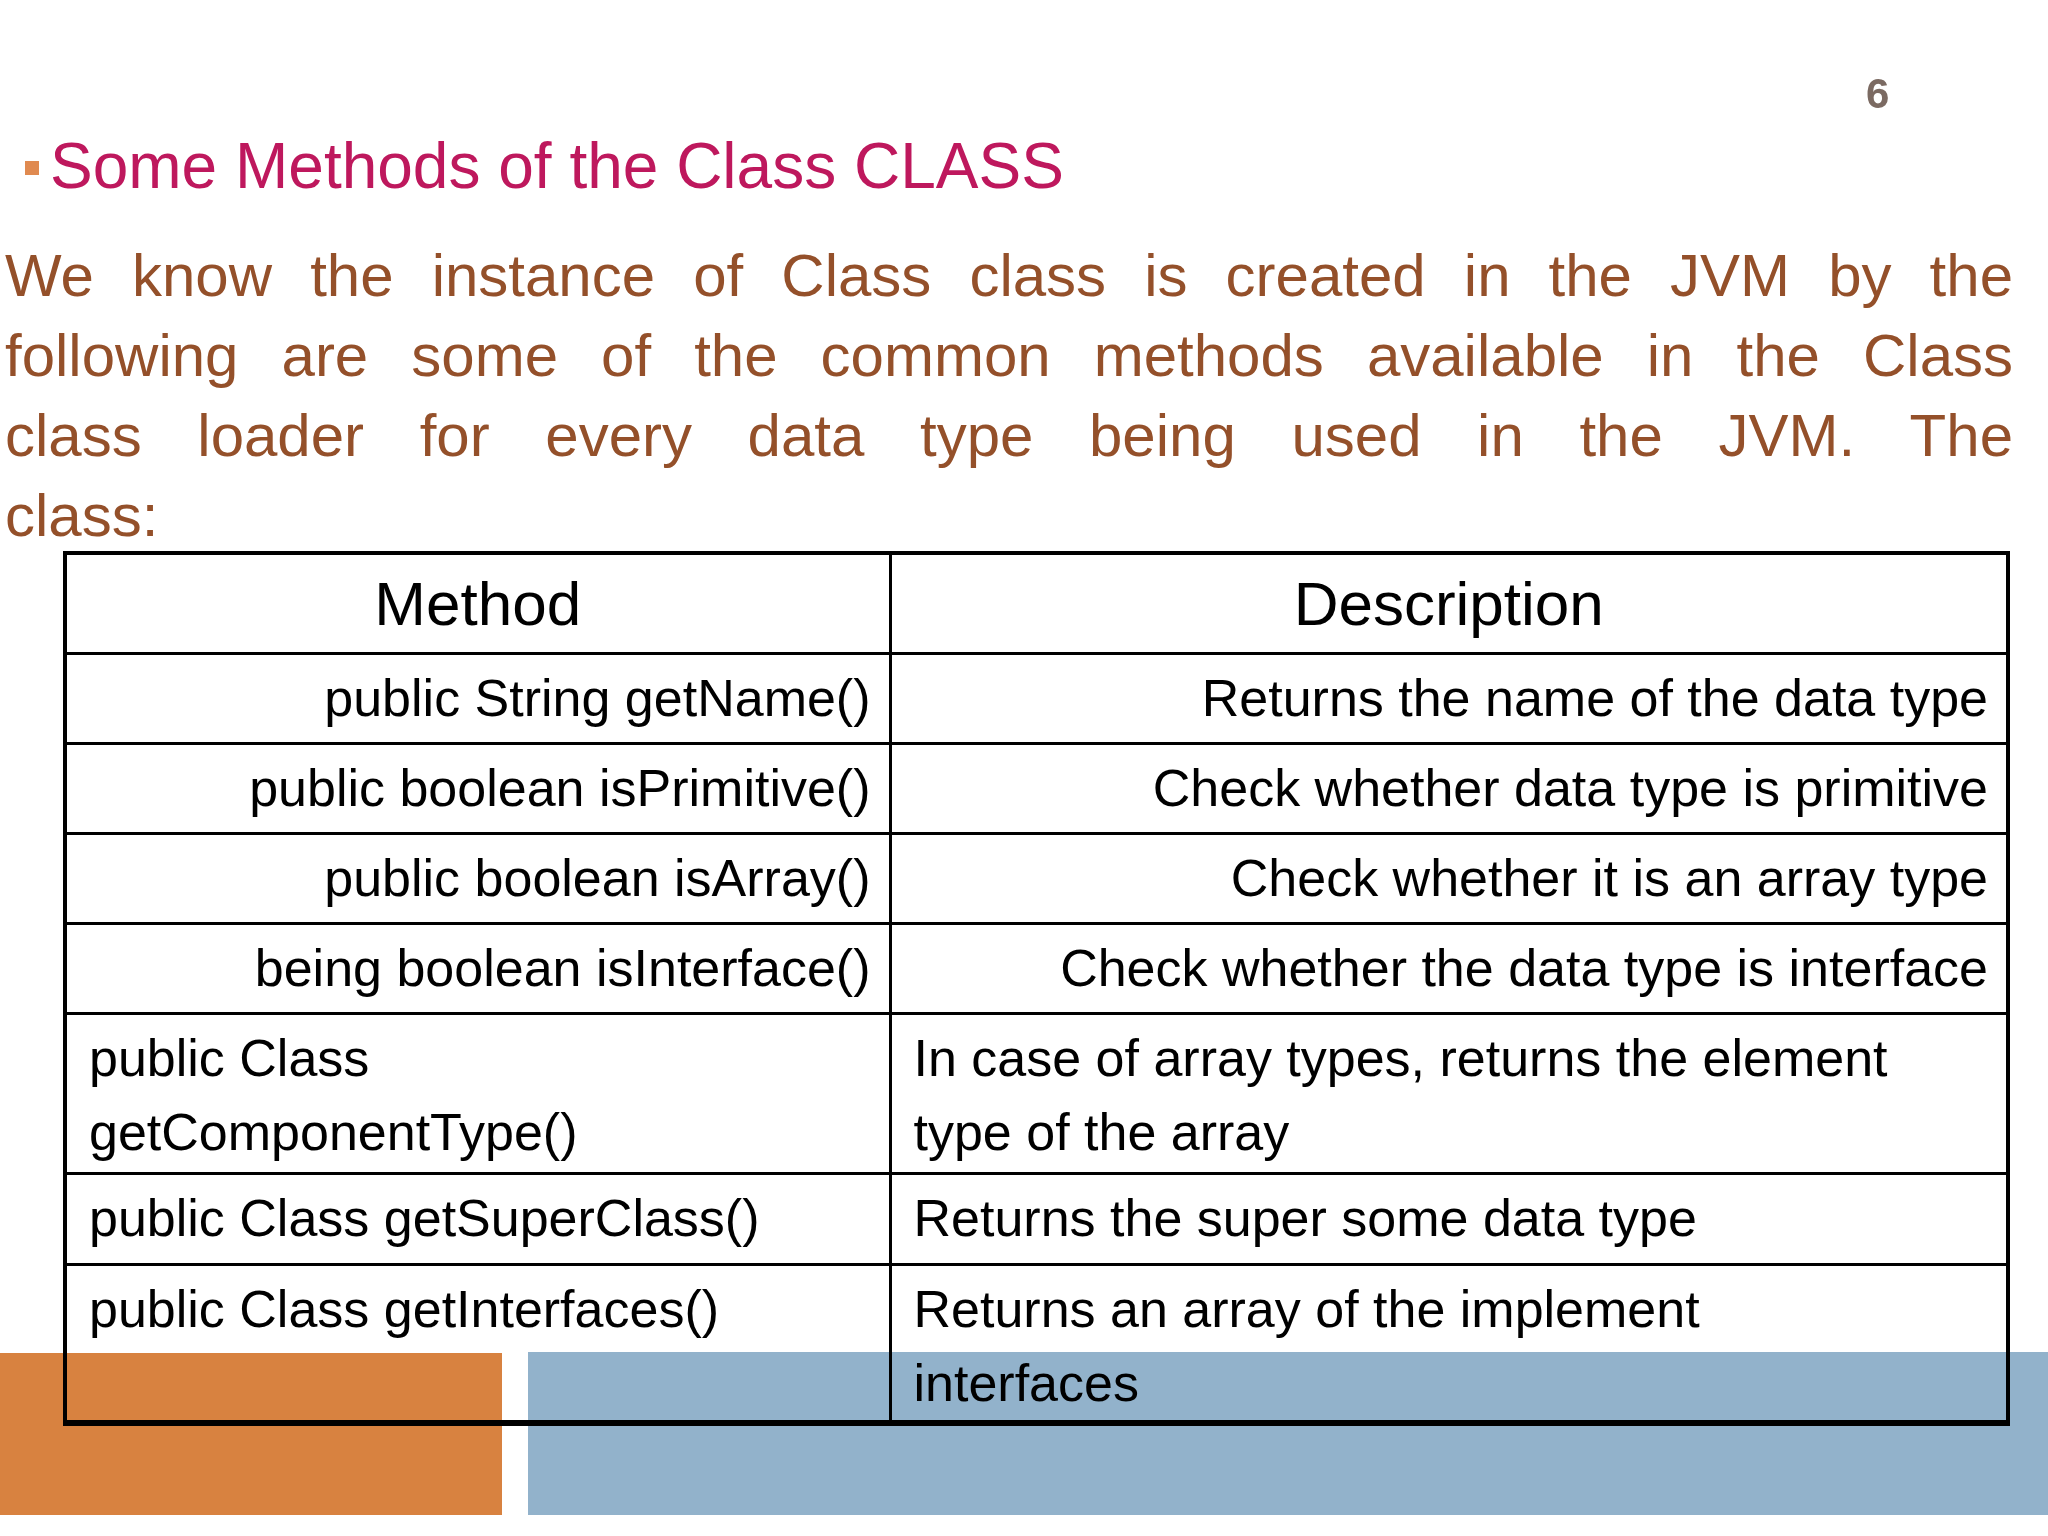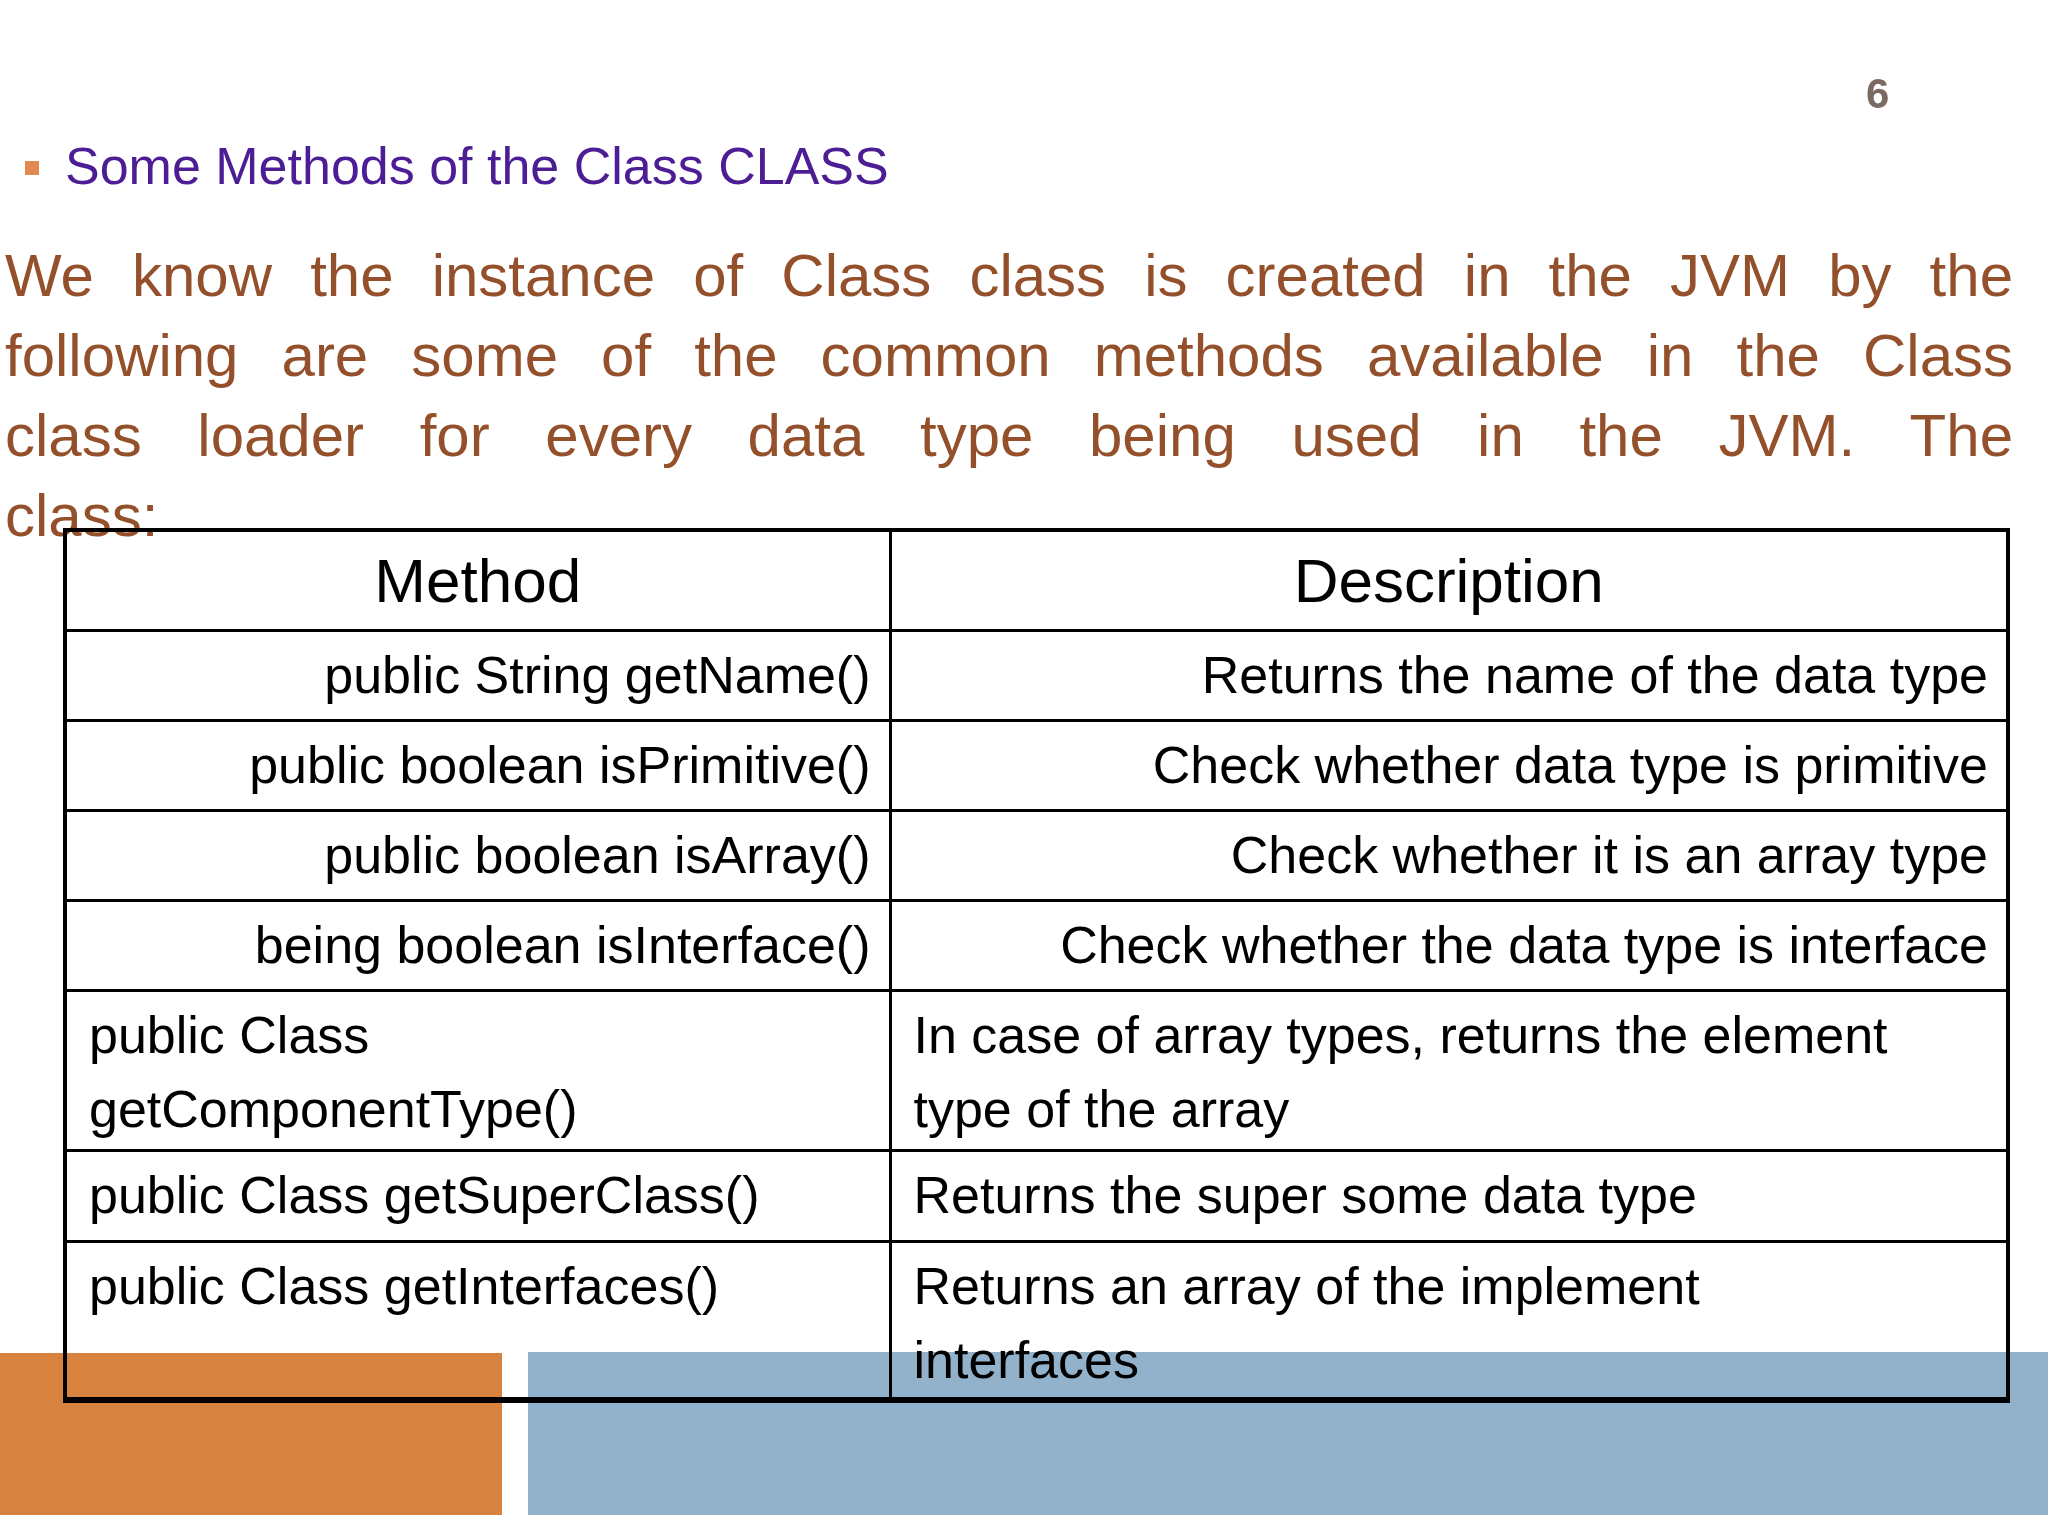--- a/index.html
+++ b/index.html
@@ -16,22 +16,22 @@
     position:absolute;left:1866px;top:70px;
     font-size:42px;font-weight:700;color:#7b6a62;
   }
 
   
   .title-bullet{
     position:absolute;left:25px;top:161px;
     width:14px;height:14px;background:#e08a50;
   }
   .slide-title{
-    position:absolute;left:65px;top:120px;
-    font-size:52px;line-height:92px;color:#4c1d95;
+    position:absolute;left:50px;top:120px;
+    font-size:64px;line-height:92px;color:#be185d;
     letter-spacing:0px;white-space:nowrap;
   }
 
   
   .body-text{
     position:absolute;left:5px;top:236px;width:2008px;
     font-size:60px;line-height:80px;color:#94502a;
   }
   .body-line{
     text-align:justify;
@@ -64,21 +64,21 @@
     font-size:62px;font-weight:400;text-align:center;
     vertical-align:middle;padding:0;
   }
   table.methods td{
     border:3px solid #000;
     vertical-align:top;
     padding:6px 18px 0 22px;
     line-height:74px;
     white-space:pre-line;
   }
-  table.methods, table.methods tr:first-child th{border-top:4px solid #000;}
+  table.methods, table.methods tr:first-child th{border-top:4px solid #000;margin-top:23px;}
   table.methods{border:4px solid #000;border-bottom:6px solid #000;}
   table.methods thead tr{height:100px;}
   tr.h90{height:90px;text-align:right;}
   tr.h160{height:160px;}
   tr.h91{height:91px;}
   tr.h157{height:157px;}
 </style>
 </head>
 <body>
 

